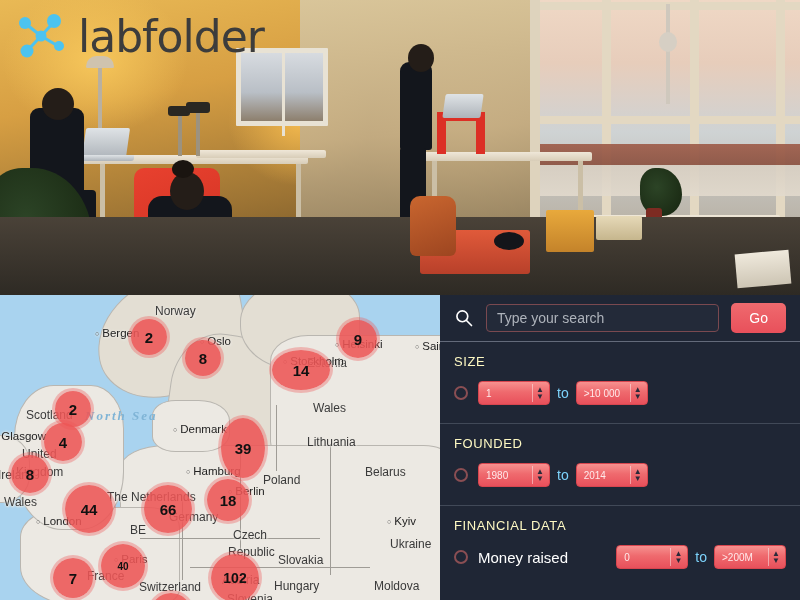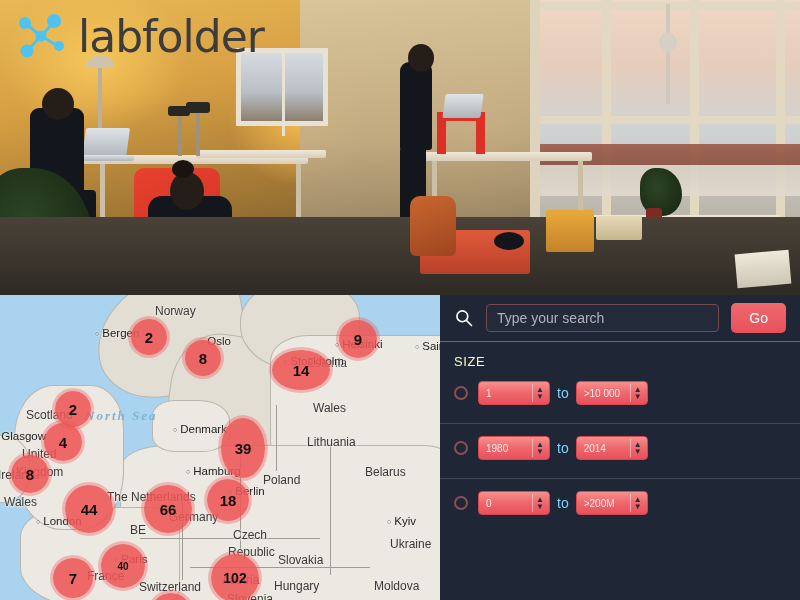--- a/index.html
+++ b/index.html
@@ -415,20 +415,21 @@
                   <span class="arrows">
                     <span>▲</span>
                     <span>▼</span>
                   </span>
                 </div>
               </div>
             </div>
           </div>
           <div class="divider thin"></div>
           <div class="section">
+            <div class="section-title">FOUNDED</div>
             <div class="filter-row">
               <div class="radio"></div>
               <div class="range">
                 <div class="spinner">
                   <span>1980</span>
                   <span class="sep"></span>
                   <span class="arrows">
                     <span>▲</span>
                     <span>▼</span>
                   </span>
@@ -440,22 +441,24 @@
                   <span class="arrows">
                     <span>▲</span>
                     <span>▼</span>
                   </span>
                 </div>
               </div>
             </div>
           </div>
           <div class="divider thin"></div>
           <div class="section">
+            <div class="section-title">FINANCIAL DATA</div>
             <div class="filter-row">
               <div class="radio"></div>
+              <div class="filter-label">Money raised</div>
               <div class="range">
                 <div class="spinner">
                   <span>0</span>
                   <span class="sep"></span>
                   <span class="arrows">
                     <span>▲</span>
                     <span>▼</span>
                   </span>
                 </div>
                 <span class="to-word">to</span>

